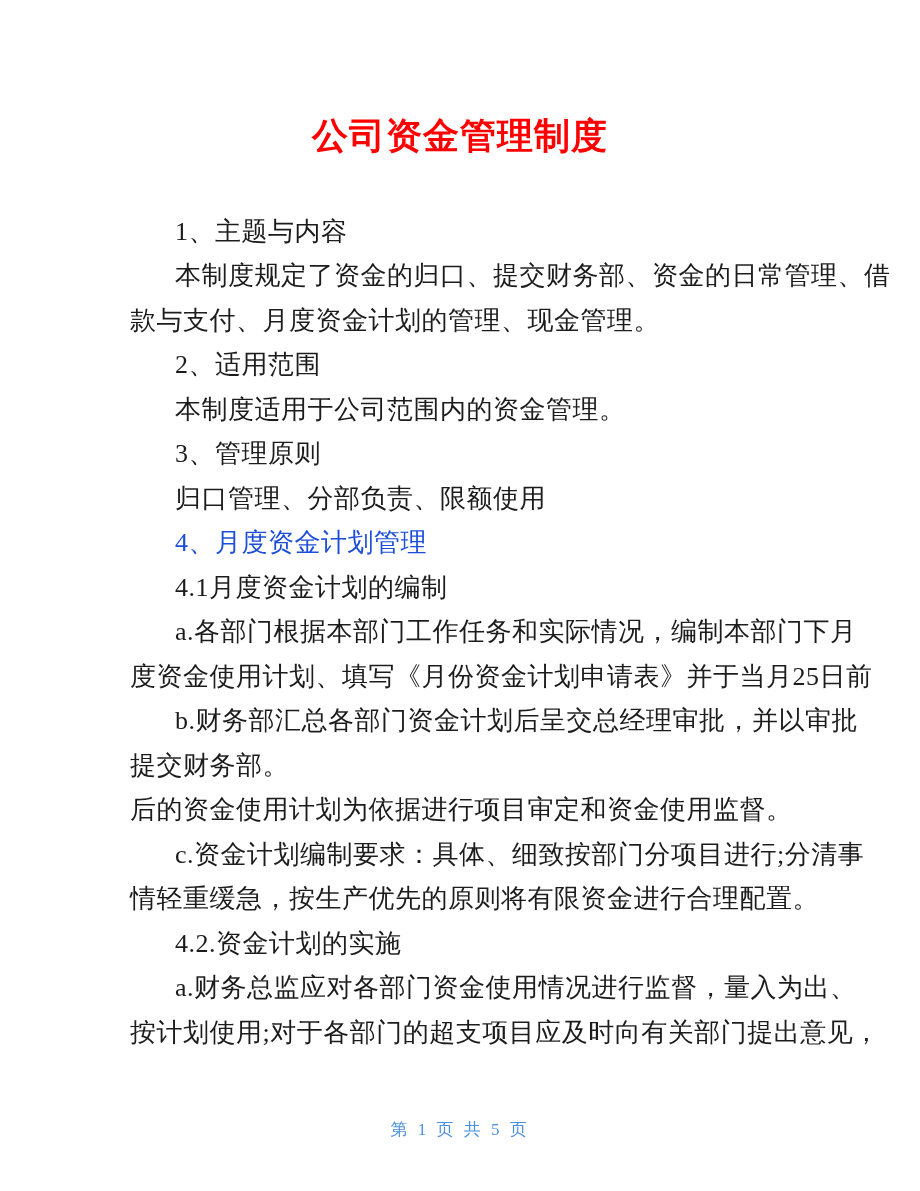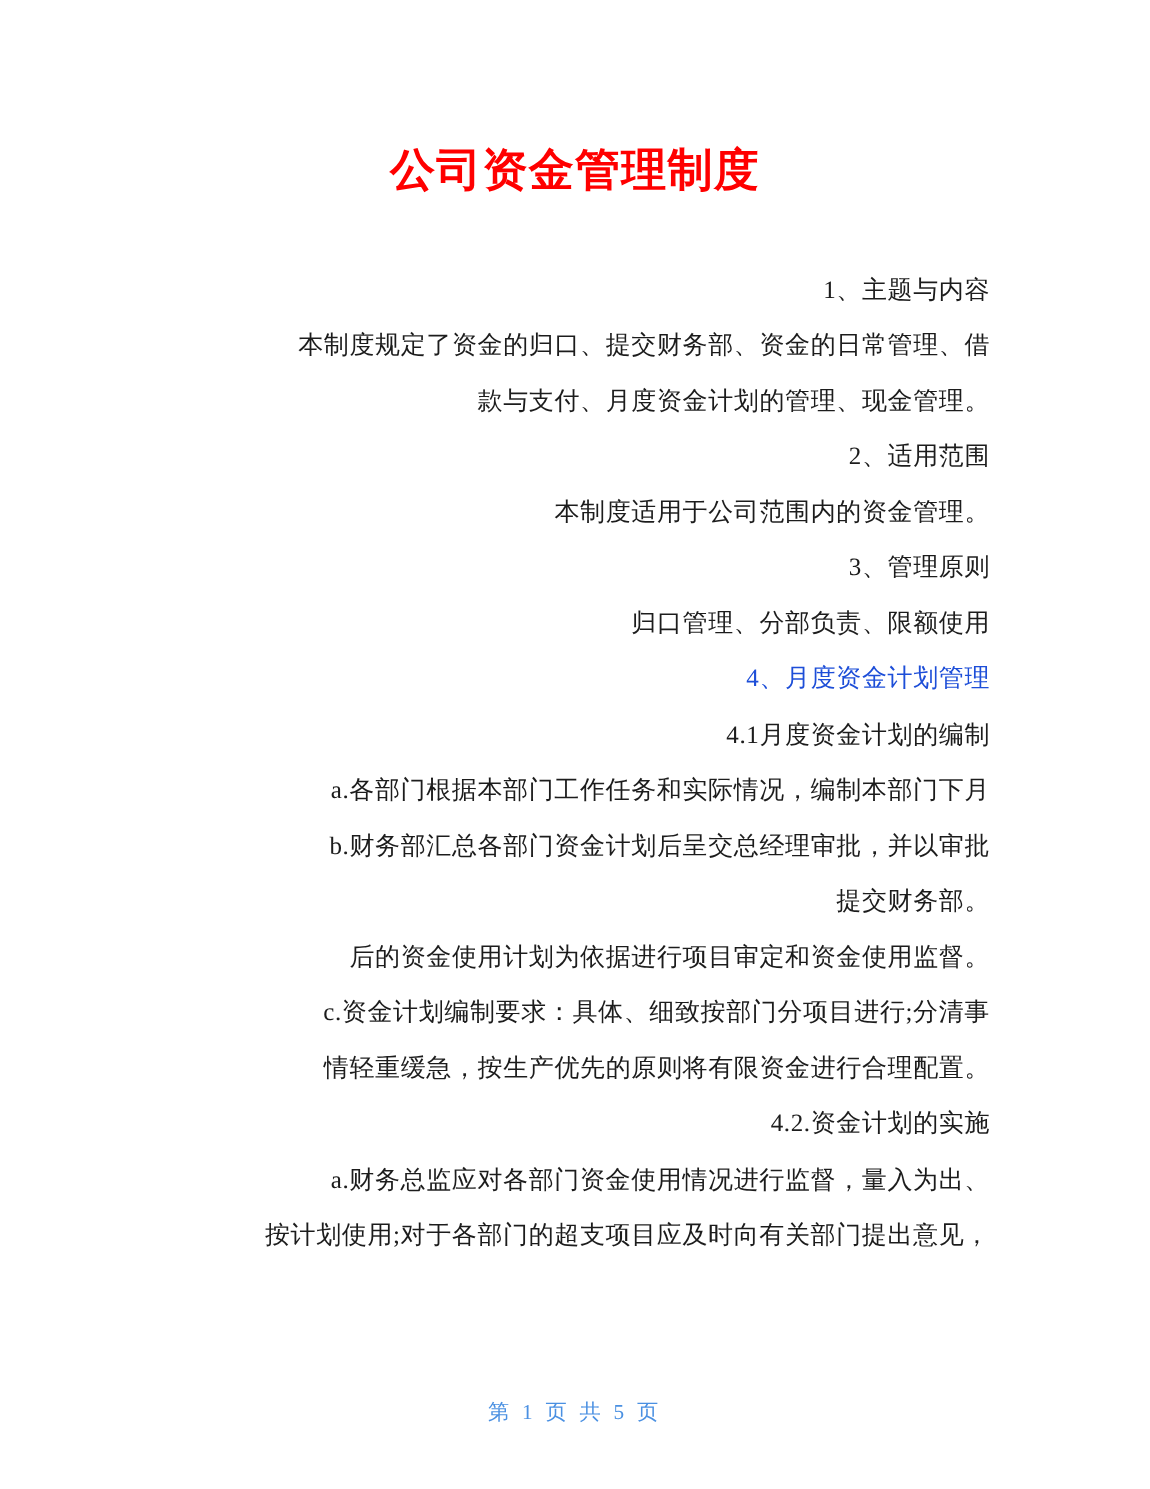--- a/index.html
+++ b/index.html
@@ -25,26 +25,26 @@
     font-family: Liberation Sans, sans-serif;
     font-weight: bold;
     font-size: 36px;
     line-height: 1.1;
     letter-spacing: 1px;
   }
   .doc-body {
     margin: 54px 128px 0 130px;
   }
   .line {
-    font-size: 20px;
+    font-size: 26px;
     line-height: 44.5px;
     letter-spacing: 0.5px;
     color: #1c1c1c;
     white-space: nowrap;
-    text-align: right;
+    text-align: left;
   }
   .line.indent {
     padding-left: 45px;
   }
   .page-footer {
     position: absolute;
     left: 0;
     right: 0;
     bottom: 50px;
     text-align: center;
@@ -55,28 +55,29 @@
 </style>
 </head>
 <body>
 
 <div class="page">
   <div class="doc-title" style="color: rgb(255, 0, 0);">公司资金管理制度</div>
 
   <div class="doc-body">
       <div class="line indent" style="color: rgb(28, 28, 28);">1、主题与内容</div>
       <div class="line indent" style="color: rgb(28, 28, 28);">本制度规定了资金的归口、提交财务部、资金的日常管理、借</div>
-      <div class="line" style="color: rgb(28, 28, 28); margin-left: 24px;">款与支付、月度资金计划的管理、现金管理。</div>
+      <div class="line" style="color: rgb(28, 28, 28);">款与支付、月度资金计划的管理、现金管理。</div>
       <div class="line indent" style="color: rgb(28, 28, 28);">2、适用范围</div>
       <div class="line indent" style="color: rgb(28, 28, 28);">本制度适用于公司范围内的资金管理。</div>
       <div class="line indent" style="color: rgb(28, 28, 28);">3、管理原则</div>
       <div class="line indent" style="color: rgb(28, 28, 28);">归口管理、分部负责、限额使用</div>
       <div class="line indent" style="color: #1d4ed8;">4、月度资金计划管理</div>
       <div class="line indent" style="color: rgb(28, 28, 28);">4.1月度资金计划的编制</div>
       <div class="line indent" style="color: rgb(28, 28, 28);">a.各部门根据本部门工作任务和实际情况，编制本部门下月</div>
+      <div class="line" style="color: rgb(28, 28, 28);">度资金使用计划、填写《月份资金计划申请表》并于当月25日前</div>
       <div class="line indent" style="color: rgb(28, 28, 28);">b.财务部汇总各部门资金计划后呈交总经理审批，并以审批</div>
       <div class="line" style="color: rgb(28, 28, 28);">提交财务部。</div>
       <div class="line" style="color: rgb(28, 28, 28);">后的资金使用计划为依据进行项目审定和资金使用监督。</div>
       <div class="line indent" style="color: rgb(28, 28, 28);">c.资金计划编制要求：具体、细致按部门分项目进行;分清事</div>
       <div class="line" style="color: rgb(28, 28, 28);">情轻重缓急，按生产优先的原则将有限资金进行合理配置。</div>
       <div class="line indent" style="color: rgb(28, 28, 28);">4.2.资金计划的实施</div>
       <div class="line indent" style="color: rgb(28, 28, 28);">a.财务总监应对各部门资金使用情况进行监督，量入为出、</div>
       <div class="line" style="color: rgb(28, 28, 28);">按计划使用;对于各部门的超支项目应及时向有关部门提出意见，</div>
     </div>
 

